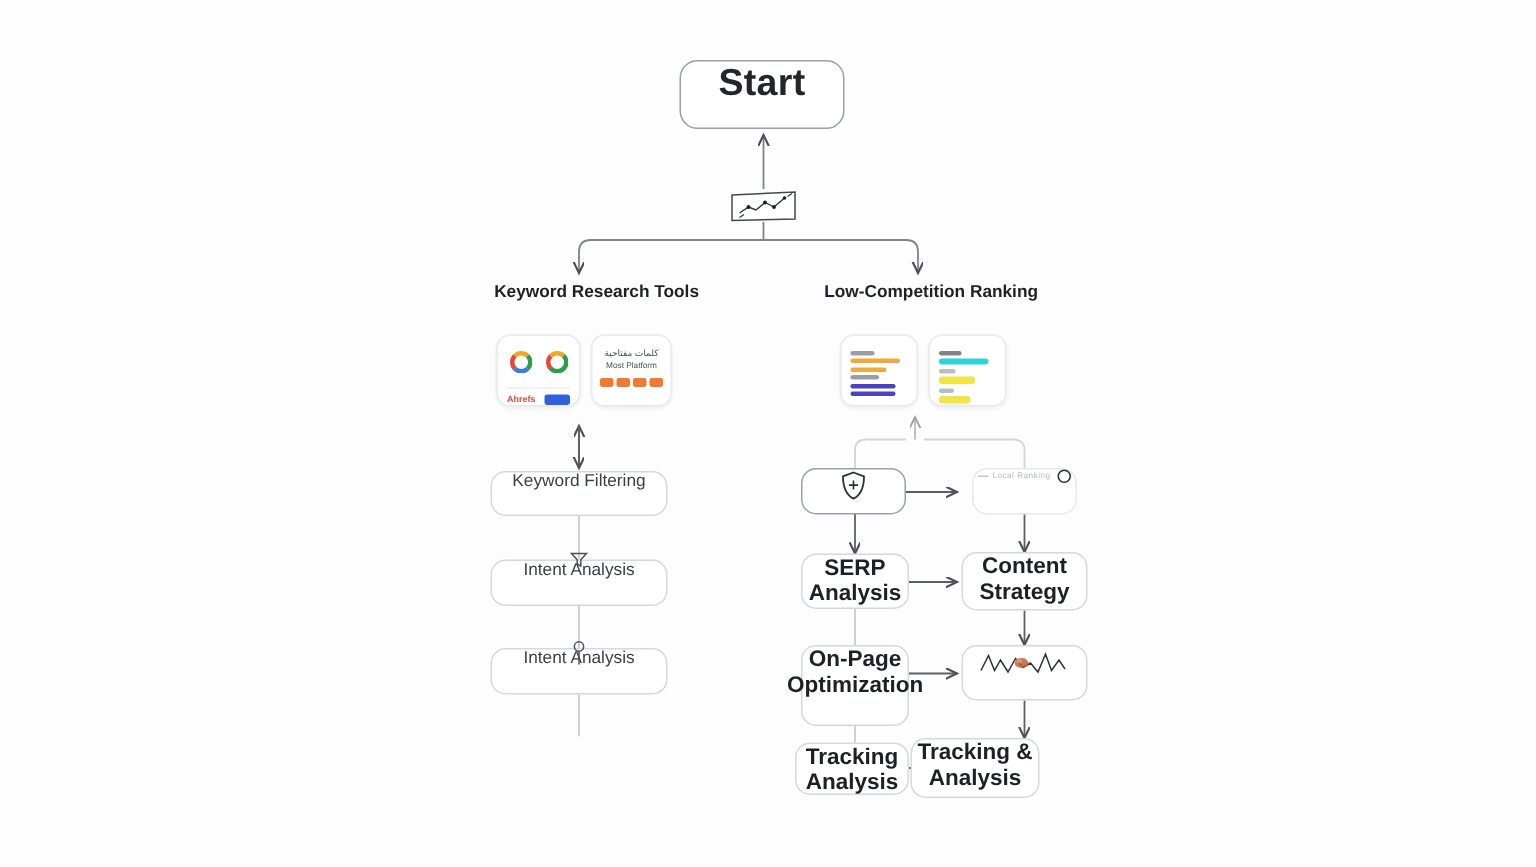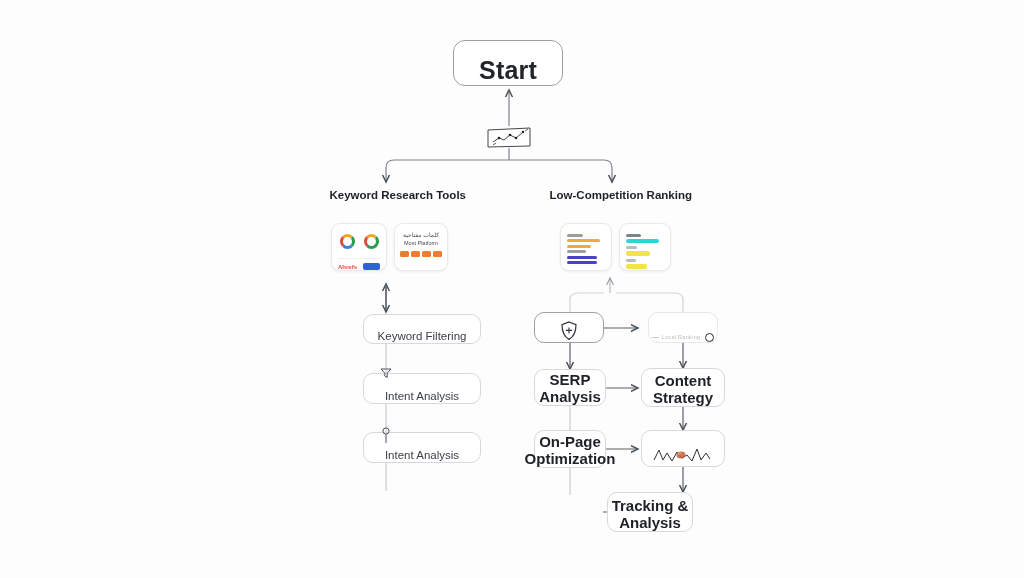--- a/index.html
+++ b/index.html
@@ -12,31 +12,31 @@
   }
   #canvas{position:absolute;inset:0;}
   svg.wires{position:absolute;left:0;top:0;width:1024px;height:578px;pointer-events:none;}
 
   .node{
     position:absolute;
     box-sizing:border-box;
     background:#ffffff;
     border:1.3px solid #d6d8dc;
     border-radius:10px;
-    display:flex;align-items:flex-end;justify-content:center;
+    display:flex;align-items:flex-start;justify-content:center;
     text-align:center;
     color:#22262b;
     line-height:1.15;
   }
   .node.start{
     border:1.6px solid #9aa0a6;
     border-radius:12px;
     font-size:25px;font-weight:700;letter-spacing:.2px;
   }
-  .node.plain{font-size:11.5px;font-weight:400;color:#3a3f45;margin-left:36px;}
+  .node.plain{font-size:11.5px;font-weight:400;color:#3a3f45;}
   .node.bold{font-size:15px;font-weight:700;color:#1d2126;}
   .node.strong-border{border:1.4px solid #9ba1a7;}
   .node.faint{border:1.3px solid #e6e8ea;}
 
   .branch-label{
     position:absolute;
     font-size:11.5px;font-weight:700;color:#1d2126;
     white-space:nowrap;text-align:right;
   }
 
@@ -229,30 +229,33 @@
   </div>
 
   <div class="node bold" style="left:534px;top:369px;width:72px;height:37px;">
     <span>SERP Analysis</span>
   </div>
 
   <div class="node bold" style="left:641px;top:368px;width:84px;height:39px;">
     <span>Content Strategy</span>
   </div>
 
-  <div class="node bold" style="left:534px;top:430px;width:72px;height:38px;">
+  <div class="node bold" style="left:534px;top:430px;width:72px;height:54px;">
     <span>On-Page Optimization</span>
   </div>
 
   <div class="node" style="left:641px;top:430px;width:84px;height:37px;">
     <svg width="62" height="22" viewBox="0 0 62 22">
       <path d="M2,16 L7,6 L11,16 L15,9 L20,17 L25,8 L30,14 L35,11 L40,17 L45,5 L49,16 L54,9 L58,15" fill="none" stroke="#2d3136" stroke-width="1"></path>
       <ellipse cx="29" cy="11" rx="4.6" ry="3.4" fill="#c0603a" opacity=".85"></ellipse>
       <ellipse cx="27.5" cy="9.5" rx="2" ry="1.6" fill="#e09a6d" opacity=".9"></ellipse>
     </svg>
   </div>
 
+  <div class="node bold" style="left:530px;top:495px;width:76px;height:35px;">
+    <span>Tracking Analysis</span>
+  </div>
 
   <div class="node bold" style="left:607px;top:492px;width:86px;height:40px;">
     <span>Tracking &amp; Analysis</span>
   </div>
 
 </div>
 
 </body></html>

